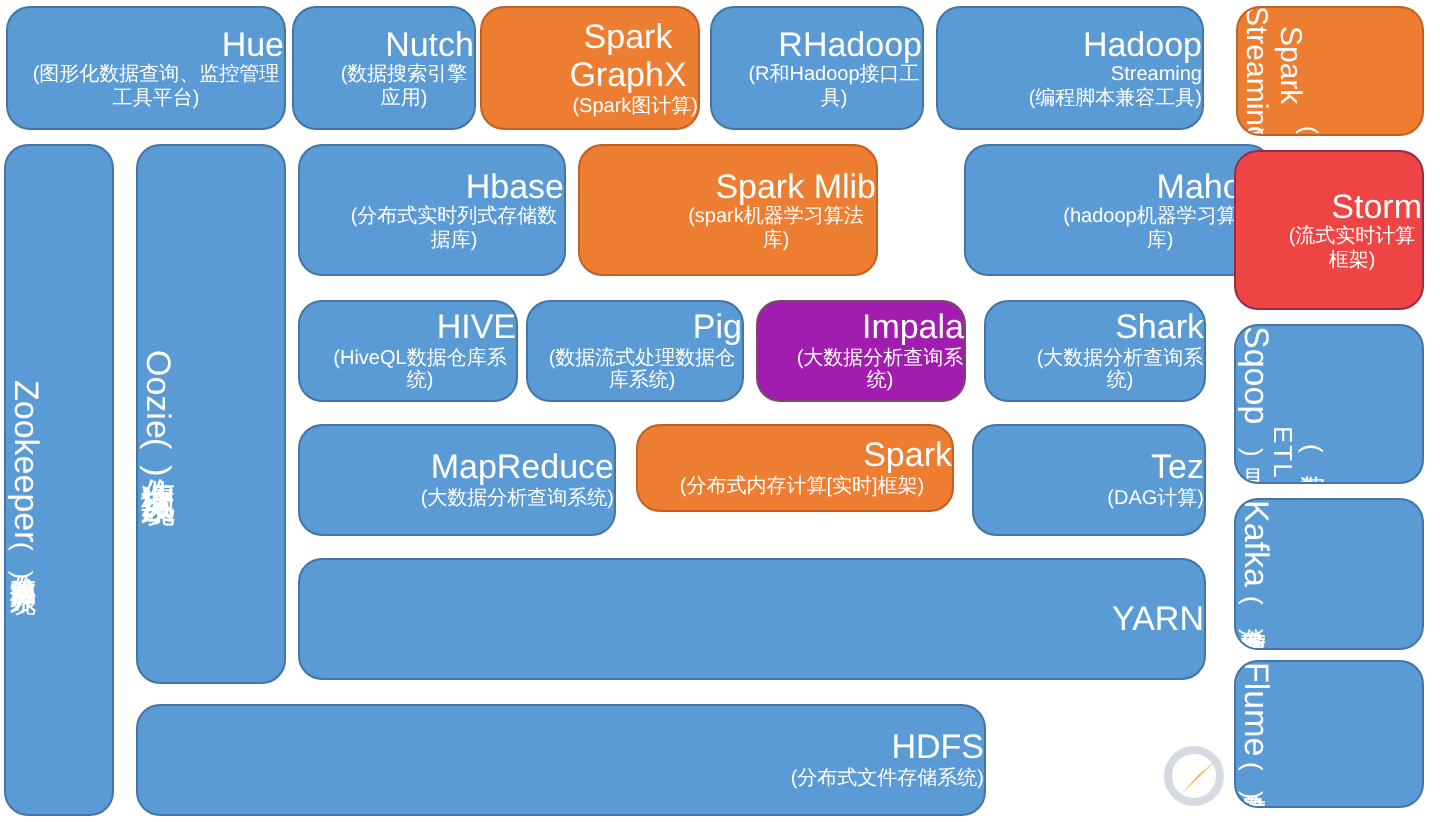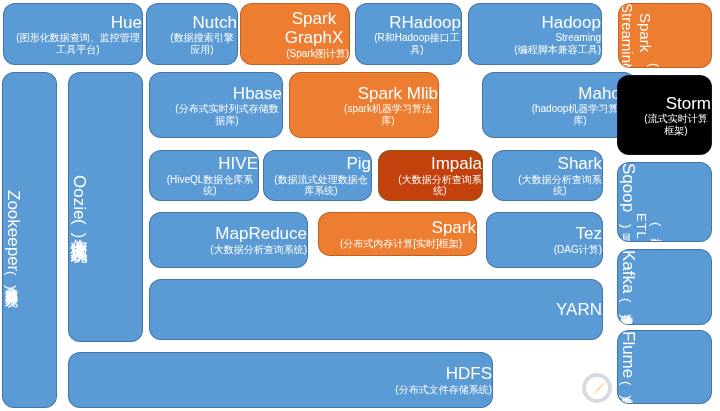--- a/index.html
+++ b/index.html
@@ -3,22 +3,22 @@
 <meta charset="utf-8">
 <style>
   html, body { margin:0; padding:0; }
   body { width:720px; height:411px; background:#ffffff; position:relative; overflow:hidden;
          font-family:"Liberation Sans","DejaVu Sans",sans-serif; }
   .box { position:absolute; box-sizing:border-box; border-radius:12px; color:#fff;
          display:flex; flex-direction:column; align-items:flex-end; justify-content:center;
          text-align:center; border:1px solid rgba(40,70,110,0.45); line-height:1.15; overflow:hidden; }
   .blue { background:#5b9bd5; }
   .orange { background:#ed7d31; border-color:rgba(150,70,20,0.5); }
-  .green { background:#c2410c; border-color:rgba(80,120,30,0.5); }
-  .purple { background:#000000; border-color:rgba(60,20,90,0.5);padding-left:36px; }
+  .green { background:#a21caf; border-color:rgba(80,120,30,0.5); }
+  .purple { background:#ef4444; border-color:rgba(60,20,90,0.5);padding-left:36px; }
   .t { font-size:17px; }
   .s { font-size:10px; }
   .vert { writing-mode:vertical-rl; flex-direction:row; }
   .vert .t { font-size:17px; }
   .vert .s { font-size:13px; letter-spacing:1px; }
   .watermark { position:absolute; left:582px; top:366px; width:138px; height:44px;
                display:flex; align-items:center; opacity:0.85; }
   .wm-logo { width:30px; height:30px; border-radius:50%; border:4px solid #d0d5dc; box-sizing:border-box;
              position:relative; background:rgba(255,255,255,0.3); }
   .wm-logo::after { content:""; position:absolute; left:8px; top:2px; width:12px; height:18px;

